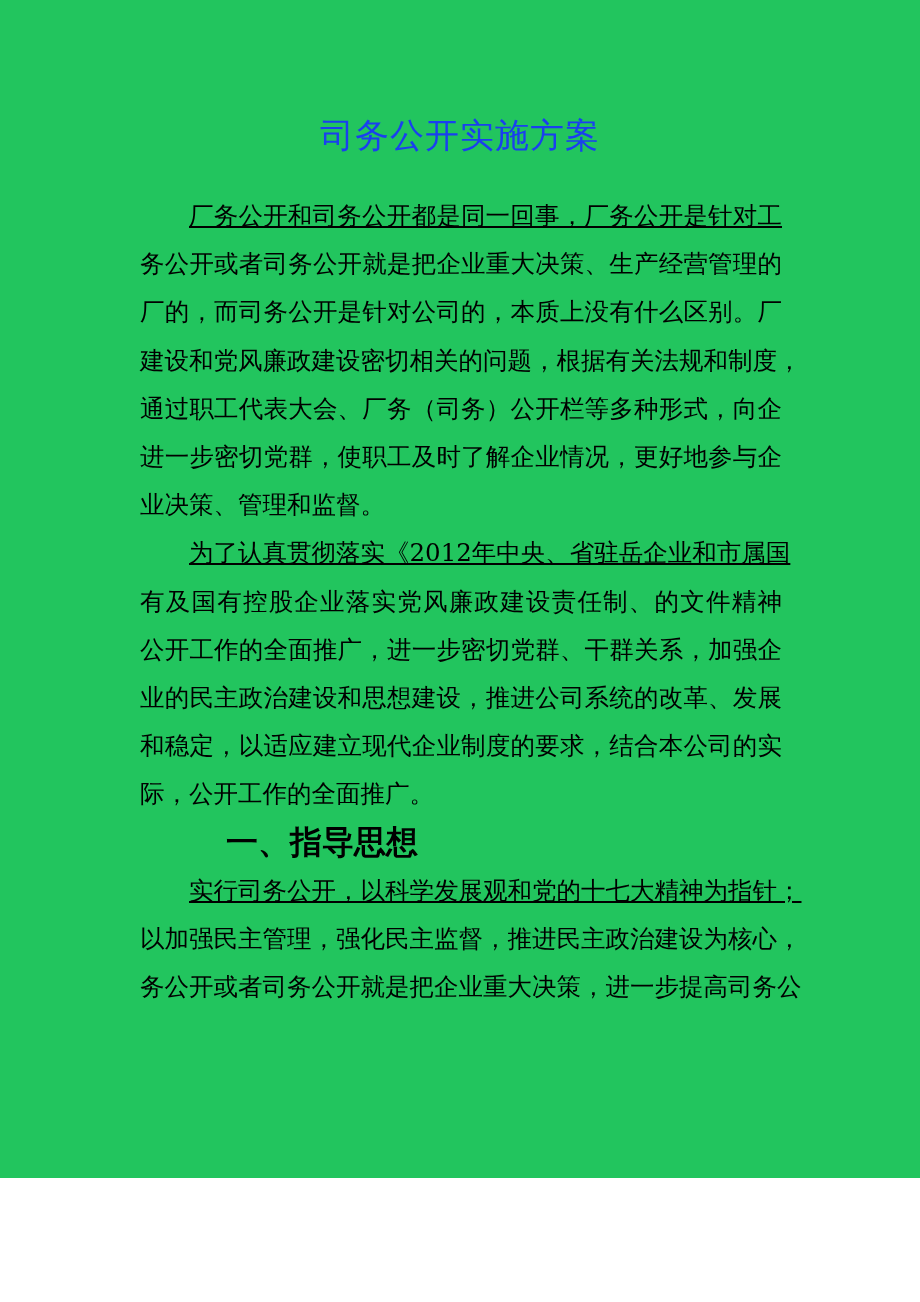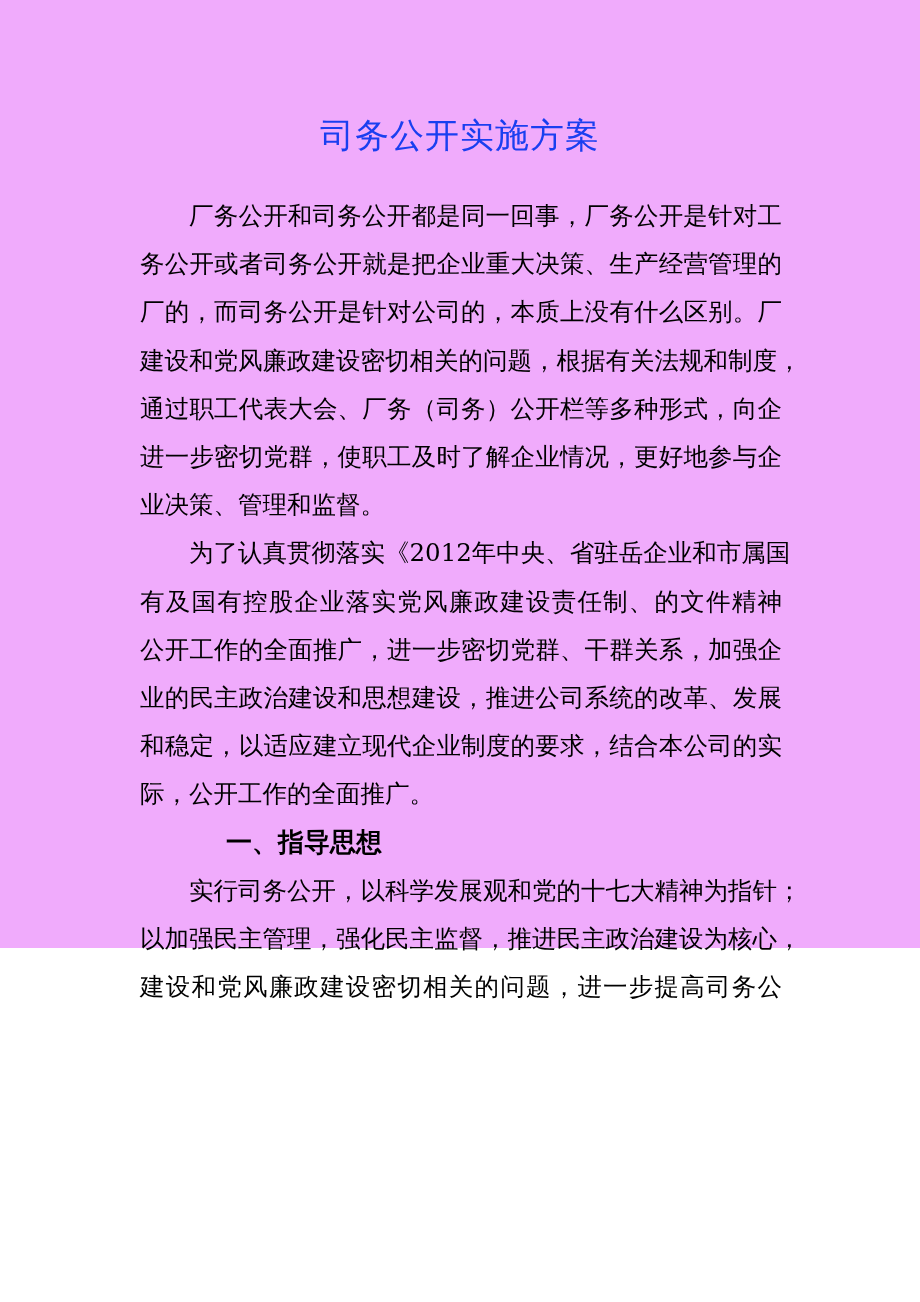--- a/index.html
+++ b/index.html
@@ -1,31 +1,31 @@
 <!DOCTYPE html>
 <html><head>
 <meta charset="utf-8">
 <style>
   html, body { margin: 0; padding: 0; background: #ffffff; }
   body { width: 920px; height: 1302px; overflow: hidden; position: relative; }
-  .page { position: absolute; left: 0; top: 0; width: 920px; height: 948px; background: #f0abfc; }
+  .page { position: absolute; left: 0; top: 0; width: 920px; height: 1178px; background: #22c55e; }
   .title {
     position: absolute; left: 0; top: 110px; width: 920px; text-align: center;
     font-family: "DejaVu Sans", sans-serif; font-size: 34px; line-height: 50px;
     color: #1a3ff0; letter-spacing: 1px; font-weight: normal;
   }
   .body {
     position: absolute; left: 140px; top: 192px; width: 642px;
     font-family: "DejaVu Serif", serif; font-size: 24.5px; line-height: 48.2px;
     color: #000;
   }
   .line { display: block; white-space: nowrap; overflow: visible; height: 48.2px; text-align: justify; text-align-last: justify; }
   .line.last { text-align: left; text-align-last: left; }
-  .line.indent { padding-left: 49px; }
-  .heading { display: block; height: 48.2px; padding-left: 86px; font-family: "DejaVu Sans", sans-serif; font-weight: bold; font-size: 26px; white-space: nowrap; }
+  .line.indent { padding-left: 49px; text-decoration: underline; }
+  .heading { display: block; height: 48.2px; padding-left: 86px; font-family: "DejaVu Sans", sans-serif; font-weight: bold; font-size: 32px; white-space: nowrap; }
 </style>
 </head>
 <body>
 
 <div class="page">
   <div class="title">司务公开实施方案</div>
 
   <div class="body">
     <div>
       <span class="line indent">厂务公开和司务公开都是同一回事，厂务公开是针对工</span>
@@ -44,16 +44,16 @@
       <span class="line">业的民主政治建设和思想建设，推进公司系统的改革、发展</span>
       <span class="line">和稳定，以适应建立现代企业制度的要求，结合本公司的实</span>
       <span class="line last">际，公开工作的全面推广。</span>
     </div>
 
     <div class="heading">一、指导思想</div>
 
     <div>
       <span class="line indent">实行司务公开，以科学发展观和党的十七大精神为指针；</span>
       <span class="line">以加强民主管理，强化民主监督，推进民主政治建设为核心，</span>
-      <span class="line">建设和党风廉政建设密切相关的问题，进一步提高司务公</span>
+      <span class="line">务公开或者司务公开就是把企业重大决策，进一步提高司务公</span>
     </div>
   </div>
 </div>
 
 </body></html>

